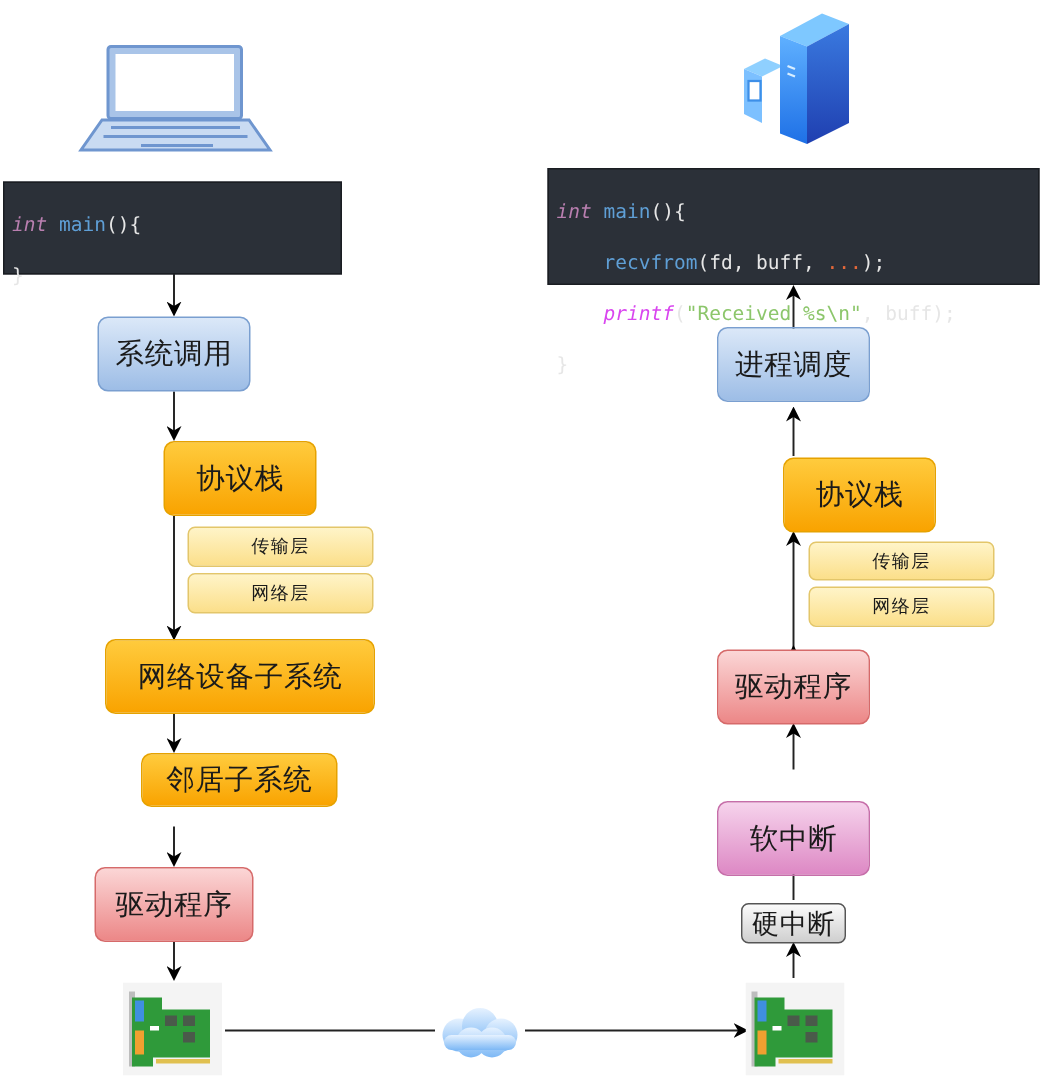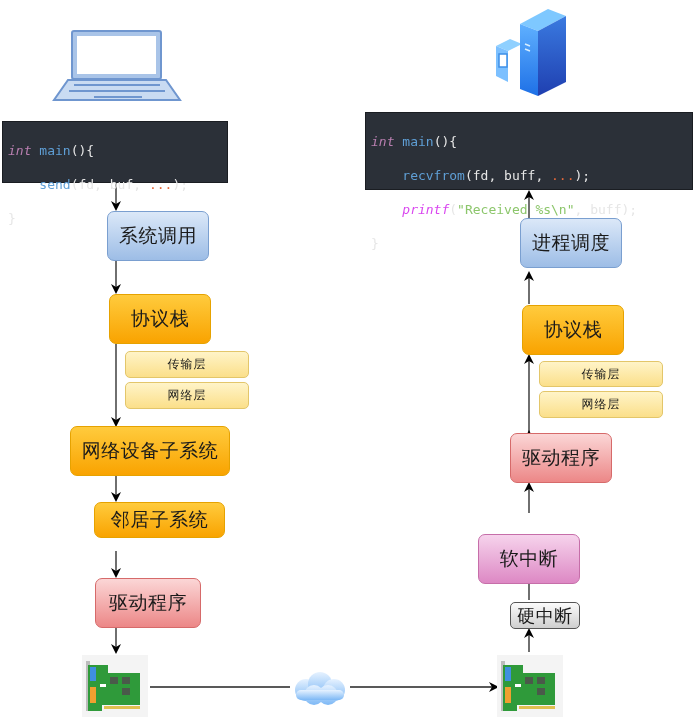--- a/index.html
+++ b/index.html
@@ -13,23 +13,23 @@
   .kw { color:#c678dd; font-style:italic; color:#b97fb0; }
   .fn { color:#5f9fd6; }
   .fni { color:#d946ef; font-style:italic; }
   .str { color:#8cc66b; }
   .dots { color:#e5683a; }
   .box {
     position:absolute; box-sizing:border-box; border-radius:7px;
     display:flex; align-items:center; justify-content:center;
     font-size:19px; color:#1a1a1a; letter-spacing:0.5px;
   }
-  .blue { background:linear-gradient(#dbe8f8,#9dbde6); border:1.5px solid #7a9fd0;margin-left:42px; }
+  .blue { background:linear-gradient(#dbe8f8,#9dbde6); border:1.5px solid #7a9fd0; }
   .orange { background:linear-gradient(#ffcb3d,#f9a300); border:1.5px solid #e6a200;margin-left:44px; }
-  .red { background:linear-gradient(#fbd6d6,#ec8787); border:1.5px solid #d66a6a;margin-left:32px; }
+  .red { background:linear-gradient(#fbd6d6,#ec8787); border:1.5px solid #d66a6a; }
   .pink { background:linear-gradient(#f6d3ec,#dd88c4); border:1.5px solid #c66ea9;margin-top:20px; }
   .gray { background:linear-gradient(#fbfbfb,#cfcfcf); border:1.5px solid #555; border-radius:5px; }
   .layer {
     position:absolute; box-sizing:border-box; border-radius:5px;
     background:linear-gradient(#fff4c8,#fbdf8a); border:1px solid #e3c66a;
     display:flex; align-items:center; justify-content:center; font-size:12px; color:#1a1a1a; letter-spacing:1px;
   }
   svg.lines { position:absolute; left:0; top:0; }
 </style>
 </head>
@@ -85,46 +85,45 @@
   <rect x="7" y="52" width="8" height="13" fill="#ffffff" stroke="#3d8fe8" stroke-width="1.5"></rect>
   <path d="M28,22 L56,7 L74,14 L46,29 Z" fill="#7ec8ff"></path>
   <path d="M28,22 L46,29 L46,94 L28,87 Z" fill="url(#sf)"></path>
   <path d="M46,29 L74,14 L74,80 L46,94 Z" fill="url(#ss)"></path>
   <line x1="33" y1="42" x2="38" y2="44" stroke="#d8eeff" stroke-width="1.5"></line>
   <line x1="33" y1="47" x2="38" y2="49" stroke="#d8eeff" stroke-width="1.5"></line>
 </svg>
 
 <div class="code" style="left:2px;top:121px;width:226px;height:62px">
 <div><span class="kw">int</span> <span class="fn">main</span><span>(){</span></div>
-<div>    <span class="fn">send</span><span>(fd, buf, </span><span class="dots">...</span><span>);</span></div>
 <div>}</div>
 </div>
 
 <div class="code" style="left:365px;top:112px;width:328px;height:78px">
 <div><span class="kw">int</span> <span class="fn">main</span><span>(){</span></div>
 <div>    <span class="fn">recvfrom</span><span>(fd, buff, </span><span class="dots">...</span><span>);</span></div>
 <div>    <span class="fni">printf</span><span>(</span><span class="str">"Received %s\n"</span><span>, buff);</span></div>
 <div>}</div>
 </div>
 
 <div class="box blue" style="left:65px;top:211px;width:102px;height:50px">系统调用</div>
 <div class="box orange" style="left:65px;top:294px;width:102px;height:50px">协议栈</div>
 <div class="layer" style="left:125px;top:351px;width:124px;height:27px">传输层</div>
 <div class="layer" style="left:125px;top:382px;width:124px;height:27px">网络层</div>
-<div class="box orange" style="left:26px;top:426px;width:160px;height:50px">网络设备子系统</div>
+<div class="box orange" style="left:26px;top:426px;width:180px;height:50px">网络设备子系统</div>
 <div class="box orange" style="left:50px;top:502px;width:131px;height:36px">邻居子系统</div>
 <div class="box red" style="left:63px;top:578px;width:106px;height:50px">驱动程序</div>
 
 <div class="box blue" style="left:478px;top:218px;width:102px;height:50px">进程调度</div>
 <div class="box orange" style="left:478px;top:305px;width:102px;height:50px">协议栈</div>
 <div class="layer" style="left:539px;top:361px;width:124px;height:26px">传输层</div>
 <div class="layer" style="left:539px;top:391px;width:124px;height:27px">网络层</div>
 <div class="box red" style="left:478px;top:433px;width:102px;height:50px">驱动程序</div>
 <div class="box pink" style="left:478px;top:514px;width:102px;height:50px">软中断</div>
-<div class="box gray" style="left:510px;top:602px;width:70px;height:27px;font-size:18px">硬中断</div>
+<div class="box gray" style="left:494px;top:602px;width:70px;height:27px;font-size:18px">硬中断</div>
 
 <svg class="abs" style="left:82px;top:655px" width="66" height="62" viewBox="0 0 66 62">
   <rect x="0" y="0" width="66" height="62" fill="#f4f4f4"></rect>
   <rect x="4" y="6" width="4" height="50" fill="#bdbdbd"></rect>
   <path d="M6,10 L26,10 L26,18 L58,18 L58,50 L20,50 L20,56 L6,56 Z" fill="#2f9a3a"></path>
   <rect x="8" y="12" width="6" height="14" fill="#3f8fe0"></rect>
   <rect x="8" y="32" width="6" height="16" fill="#f0a030"></rect>
   <rect x="28" y="22" width="8" height="7" fill="#4a5a4a"></rect>
   <rect x="40" y="22" width="8" height="7" fill="#4a5a4a"></rect>
   <rect x="40" y="33" width="8" height="7" fill="#4a5a4a"></rect>

